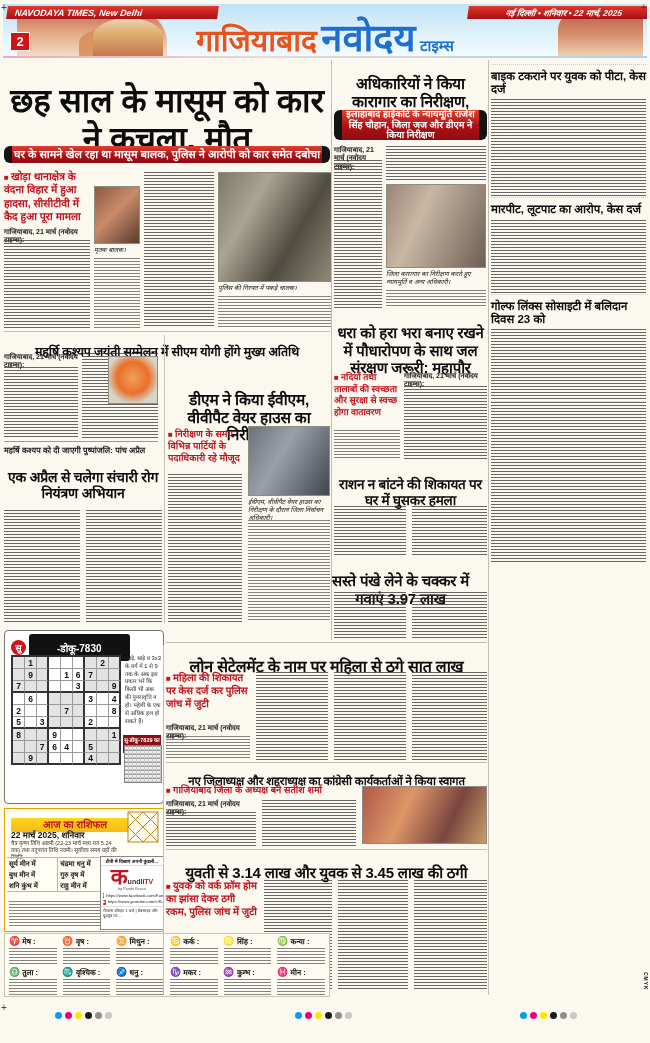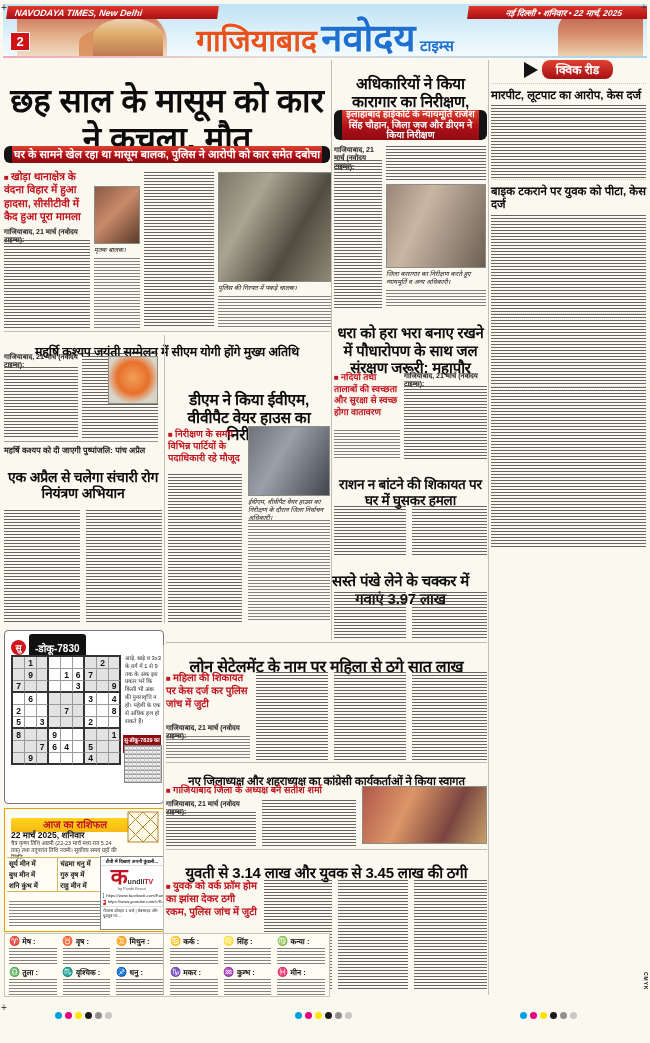--- a/index.html
+++ b/index.html
@@ -39,21 +39,21 @@
   
   #sudoku-box{left:4px;top:630px;width:158px;height:172px;border:1px solid #777;border-radius:4px;background:#fff;}
   #su-grid{display:grid;grid-template-columns:repeat(9,12px);grid-auto-rows:12px;border-top:2px solid #333;border-left:2px solid #333;width:108px;}
   .su-cell{border-right:1px solid #9a9a9a;border-bottom:1px solid #9a9a9a;font-size:8.5px;font-weight:bold;
            display:flex;align-items:center;justify-content:center;background:#fff;}
   .su-cell.shade{background:#e3e3e3;}
   .su-cell.br3{border-right:2px solid #333;}
   .su-cell.bb3{border-bottom:2px solid #333;}
   .su-badge{background:#cf1318;color:#fff;border-radius:50%;width:15px;height:15px;font-size:9px;font-weight:bold;
             display:flex;align-items:center;justify-content:center;}
-  .su-bar{background:#111;color:#fff;font-weight:bold;font-size:10px;border-radius:3px;padding:0 6px;height:27px;display:flex;align-items:center;}
+  .su-bar{background:#111;color:#fff;font-weight:bold;font-size:10px;border-radius:3px;padding:0 28px;height:27px;display:flex;align-items:center;}
   #su-mini{display:grid;grid-template-columns:repeat(9,4px);grid-auto-rows:4px;border:1px solid #888;width:36px;}
   .su-mini-cell{border-right:1px solid #c6c6c6;border-bottom:1px solid #c6c6c6;background:
       repeating-linear-gradient(to bottom,#9a9a9a 0,#9a9a9a 1px,#efefef 1px,#efefef 4px);}
   
   #horo-box{left:4px;top:808px;width:158px;height:122px;border:1px solid #e0a000;background:#fffdf4;}
   .horo-title{background:linear-gradient(180deg,#ffd41e,#f7b912);color:#c01420;font-weight:bold;font-size:10px;
               text-align:center;border-radius:2px;}
   .planet-cell{font-size:7px;font-weight:bold;border-right:1px solid #d9b65e;padding:1px 2px;line-height:1.3;color:#222;}
   #zodiac-strip{left:4px;top:933px;width:326px;height:64px;border:1px solid #c9c4b4;background:#fdfbf2;
                 display:grid;grid-template-columns:repeat(6,1fr);grid-auto-rows:31px;padding:1px;box-sizing:border-box;}
@@ -118,34 +118,31 @@
     <div class="redbar abs" style="left:334px;top:110px;width:137px;height:30px;font-size:9.5px;">इलाहाबाद हाईकोर्ट के न्यायमूर्ति राजेश सिंह चौहान, जिला जज और डीएम ने किया निरीक्षण</div>
     <div class="dateline abs" style="left:334px;top:146px;width:48px;">गाजियाबाद, 21 मार्च (नवोदय टाइम्स):</div>
     <div class="greek abs" style="left:334px;top:160px;width:48px;height:148px;"></div>
     <div class="greek abs" style="left:386px;top:146px;width:100px;height:34px;"></div>
     <div class="photo abs" style="left:386px;top:184px;width:100px;height:84px;background:linear-gradient(115deg,#9a8576 0%,#c9b7a4 35%,#6d5f54 100%);"></div>
     <div class="caption abs" style="left:386px;top:270px;width:100px;">जिला कारागार का निरीक्षण करते हुए न्यायमूर्ति व अन्य अधिकारी।</div>
     <div class="greek abs lt" style="left:386px;top:290px;width:100px;height:18px;"></div>
   </section>
 
   <aside id="qr-box" class="abs">
-    <div style="display:flex;align-items:center;justify-content:center;">
-      <span class="qr-arrow"></span>
-      <span class="qr-title">क्विक रीड</span>
-    </div>
     <div style="margin-top:4px;">
+        <div class="qr-item">
+          <h3 class="qr-head">बाइक टकराने पर युवक को पीटा, केस दर्ज</h3>
+          <div class="greek" style="height: 98px;"></div>
+        </div>
         <div class="qr-item">
           <h3 class="qr-head">मारपीट, लूटपाट का आरोप, केस दर्ज</h3>
           <div class="greek" style="height: 74px;"></div>
         </div>
         <div class="qr-item">
-          <h3 class="qr-head">बाइक टकराने पर युवक को पीटा, केस दर्ज</h3>
-          <div class="greek" style="height: 98px;"></div>
-        </div>
-        <div class="qr-item">
+          <h3 class="qr-head">गोल्फ लिंक्स सोसाइटी में बलिदान दिवस 23 को</h3>
           <div class="greek" style="height: 72px;"></div>
         </div>
         <div class="qr-item">
           <div class="greek" style="height: 162px;"></div>
         </div>
       </div>
   </aside>
 
   <div class="hr" style="left:4px;top:331px;width:326px;"></div>
 

